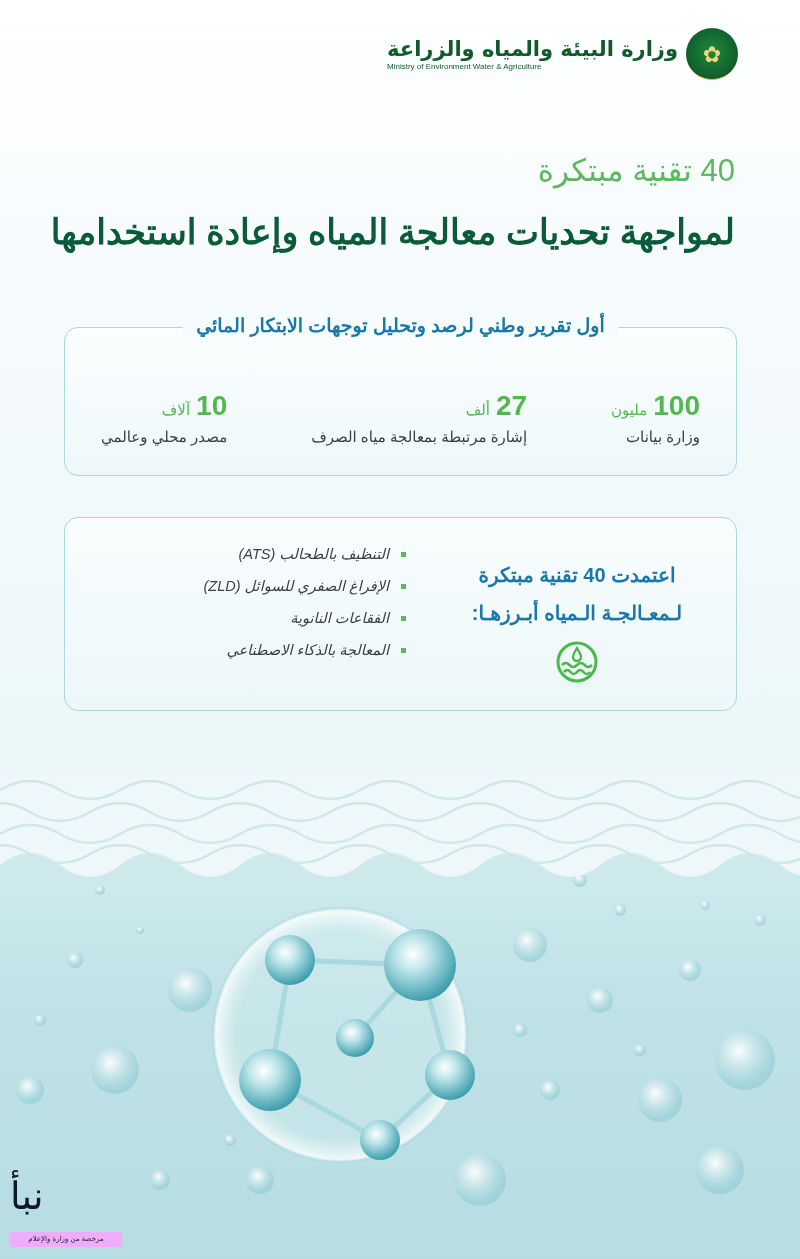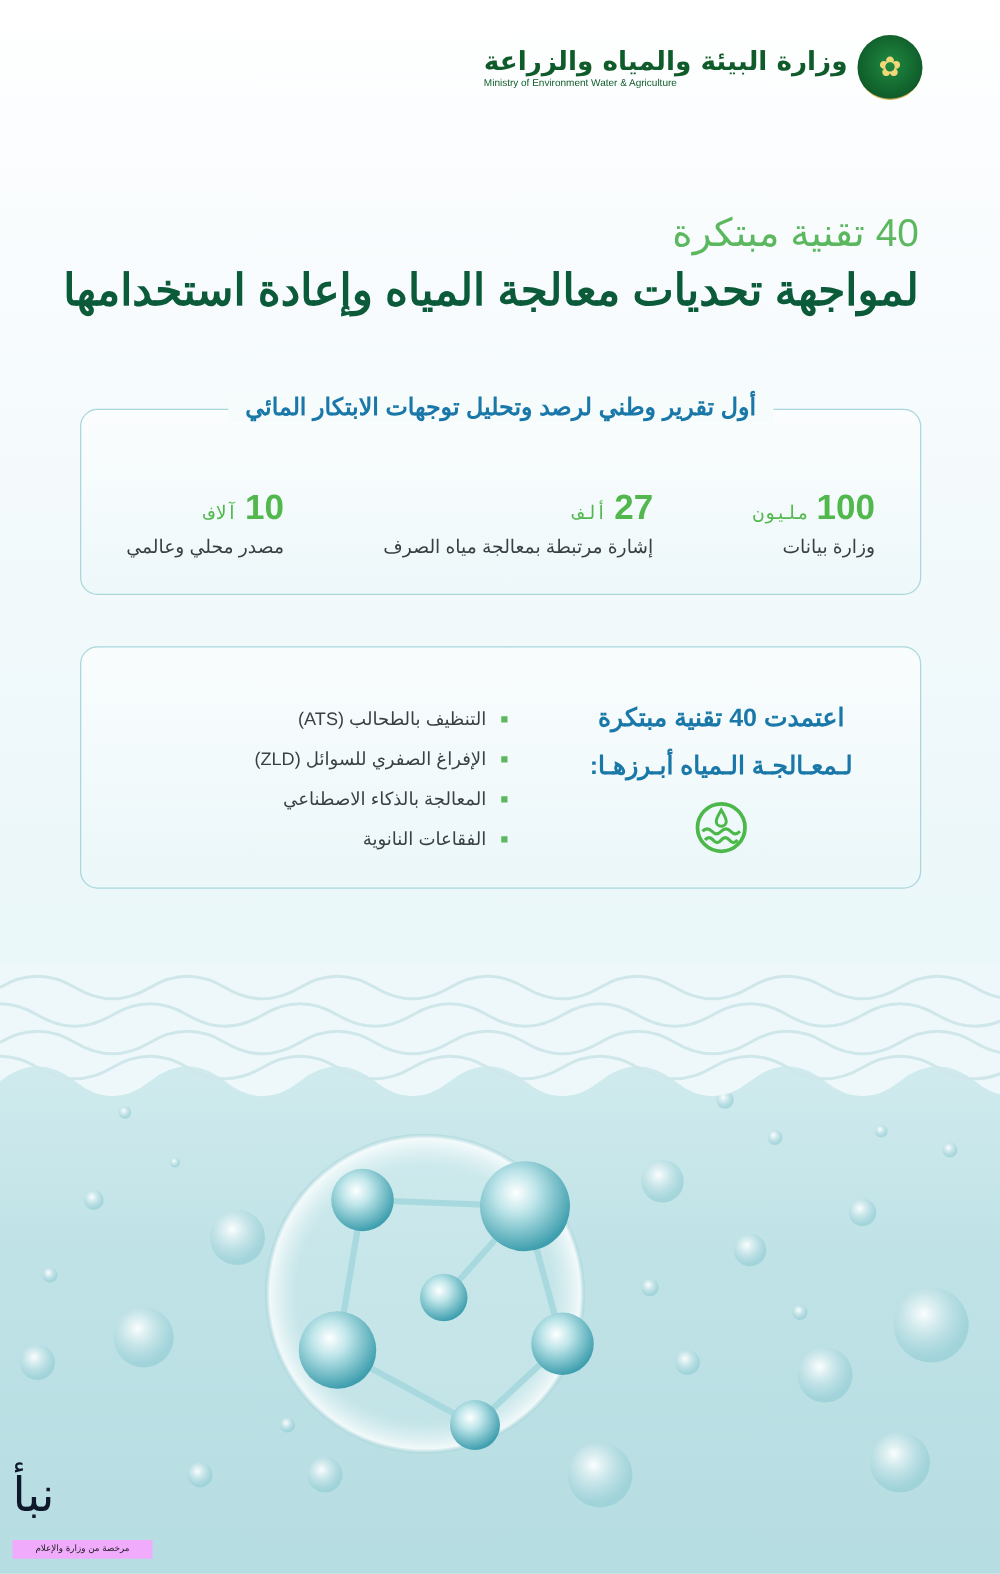--- a/index.html
+++ b/index.html
@@ -14,48 +14,48 @@
   .logo-emblem {
     width: 52px; height: 52px; border-radius: 50%;
     background: radial-gradient(circle at 50% 45%, #1f8a3f 0%, #0f5c2a 70%, #c9a84a 72%, #c9a84a 78%, #0f5c2a 80%);
     display: flex; align-items: center; justify-content: center;
     color: #f1d77a; font-size: 22px;
   }
   .logo-text { display: flex; flex-direction: column; align-items: flex-end; }
   .logo-ar { font-size: 21px; color: #0f5c2a; font-weight: bold; line-height: 1.2; }
   .logo-en { font-family: "Liberation Sans", sans-serif; font-size: 8px; color: #0f5c2a; direction: ltr; }
 
-  .title1 { position: absolute; top: 168px; right: 65px; font-size: 31px; color: #5bb85f; font-family: "Liberation Sans", sans-serif; }
+  .title1 { position: absolute; top: 152px; right: 65px; font-size: 31px; color: #5bb85f; font-family: "Liberation Sans", sans-serif; }
   .title2 { position: absolute; top: 212px; right: 65px; font-size: 35px; color: #0b5b3a; font-weight: bold; font-family: "Liberation Sans", sans-serif; margin-left: 16px; }
 
   .card {
     position: absolute; left: 64px; width: 673px;
     border: 1.5px solid #a9d7db; border-radius: 14px;
     background: linear-gradient(180deg, rgba(255,255,255,0.6), rgba(235,247,249,0.6));
   }
   .card1 { top: 327px; height: 149px; }
   .card2 { top: 517px; height: 194px; }
 
   .card1-heading {
     position: absolute; top: -14px; left: 50%; transform: translateX(-50%);
     background: #f6fbfc; padding: 0 14px; white-space: nowrap;
     font-size: 19px; color: #1a78a8; font-weight: bold; font-family: "Liberation Sans", sans-serif;
   }
   .stats { position: absolute; top: 62px; right: 36px; left: 36px; display: flex; justify-content: space-between; direction: rtl; }
   .stat { display: flex; flex-direction: column; align-items: flex-start; }
   .stat-top { display: flex; align-items: baseline; gap: 6px; }
   .stat-num { font-size: 28px; font-weight: bold; color: #52b84e; font-family: "Liberation Sans", sans-serif; direction: ltr; }
-  .stat-unit { font-size: 15px; color: #52b84e; font-family: Liberation Mono, monospace; }
+  .stat-unit { font-size: 15px; color: #52b84e; font-family: Liberation Sans, sans-serif; }
   .stat-label { font-size: 15px; color: #3a3f44; margin-top: 6px; font-family: "Liberation Sans", sans-serif; }
 
   .card2-right { position: absolute; right: 34px; top: 38px; width: 250px; text-align: center; }
   .card2-heading { font-size: 20px; color: #1a78a8; font-weight: bold; line-height: 1.9; font-family: "Liberation Sans", sans-serif; }
   .water-icon { margin: 8px auto 0; width: 44px; height: 44px; }
 
-  .tech-list { position: absolute; right: 330px; top: 41px; list-style: none; }
+  .tech-list { position: absolute; right: 330px; top: 20px; list-style: none; font-style: italic; }
   .tech-item { display: flex; align-items: center; gap: 12px; font-size: 14.5px; color: #3a3f44; height: 32px; font-family: "Liberation Sans", sans-serif; }
   .bullet { width: 5px; height: 5px; background: #5bb85f; flex: none; }
 
   .waves { position: absolute; top: 770px; left: 0; width: 800px; height: 115px; }
   .photo { position: absolute; top: 850px; left: 0; width: 800px; height: 409px; overflow: hidden; }
 
   .watermark { position: absolute; left: 10px; bottom: 12px; width: 112px; height: 70px; direction: ltr; }
   .wm-logo { font-size: 38px; color: #0f172a; font-family: "DejaVu Serif", serif; line-height: 1; }
   .wm-bar { position: absolute; bottom: 0; left: 0; width: 112px; height: 15px; background: #f0abfc; color: #222; font-size: 7px; text-align: center; line-height: 15px; direction: rtl; }
 </style>
@@ -117,25 +117,25 @@
     <li class="tech-item">
         <span class="bullet"></span>
         <span>التنظيف بالطحالب (ATS)</span>
       </li>
     <li class="tech-item">
         <span class="bullet"></span>
         <span>الإفراغ الصفري للسوائل (ZLD)</span>
       </li>
     <li class="tech-item">
         <span class="bullet"></span>
+        <span>الفقاعات النانوية</span>
+      </li>
+    <li class="tech-item">
+        <span class="bullet"></span>
         <span>المعالجة بالذكاء الاصطناعي</span>
-      </li>
-    <li class="tech-item">
-        <span class="bullet"></span>
-        <span>الفقاعات النانوية</span>
       </li>
   </ul>
 </div>
 
 <svg class="photo" viewBox="0 0 800 409">
   <defs>
     <radialGradient id="ball" cx="40%" cy="35%" r="65%">
       <stop offset="0%" stop-color="#ffffff"></stop>
       <stop offset="35%" stop-color="#bfe6ea"></stop>
       <stop offset="100%" stop-color="#3f9fae"></stop>

